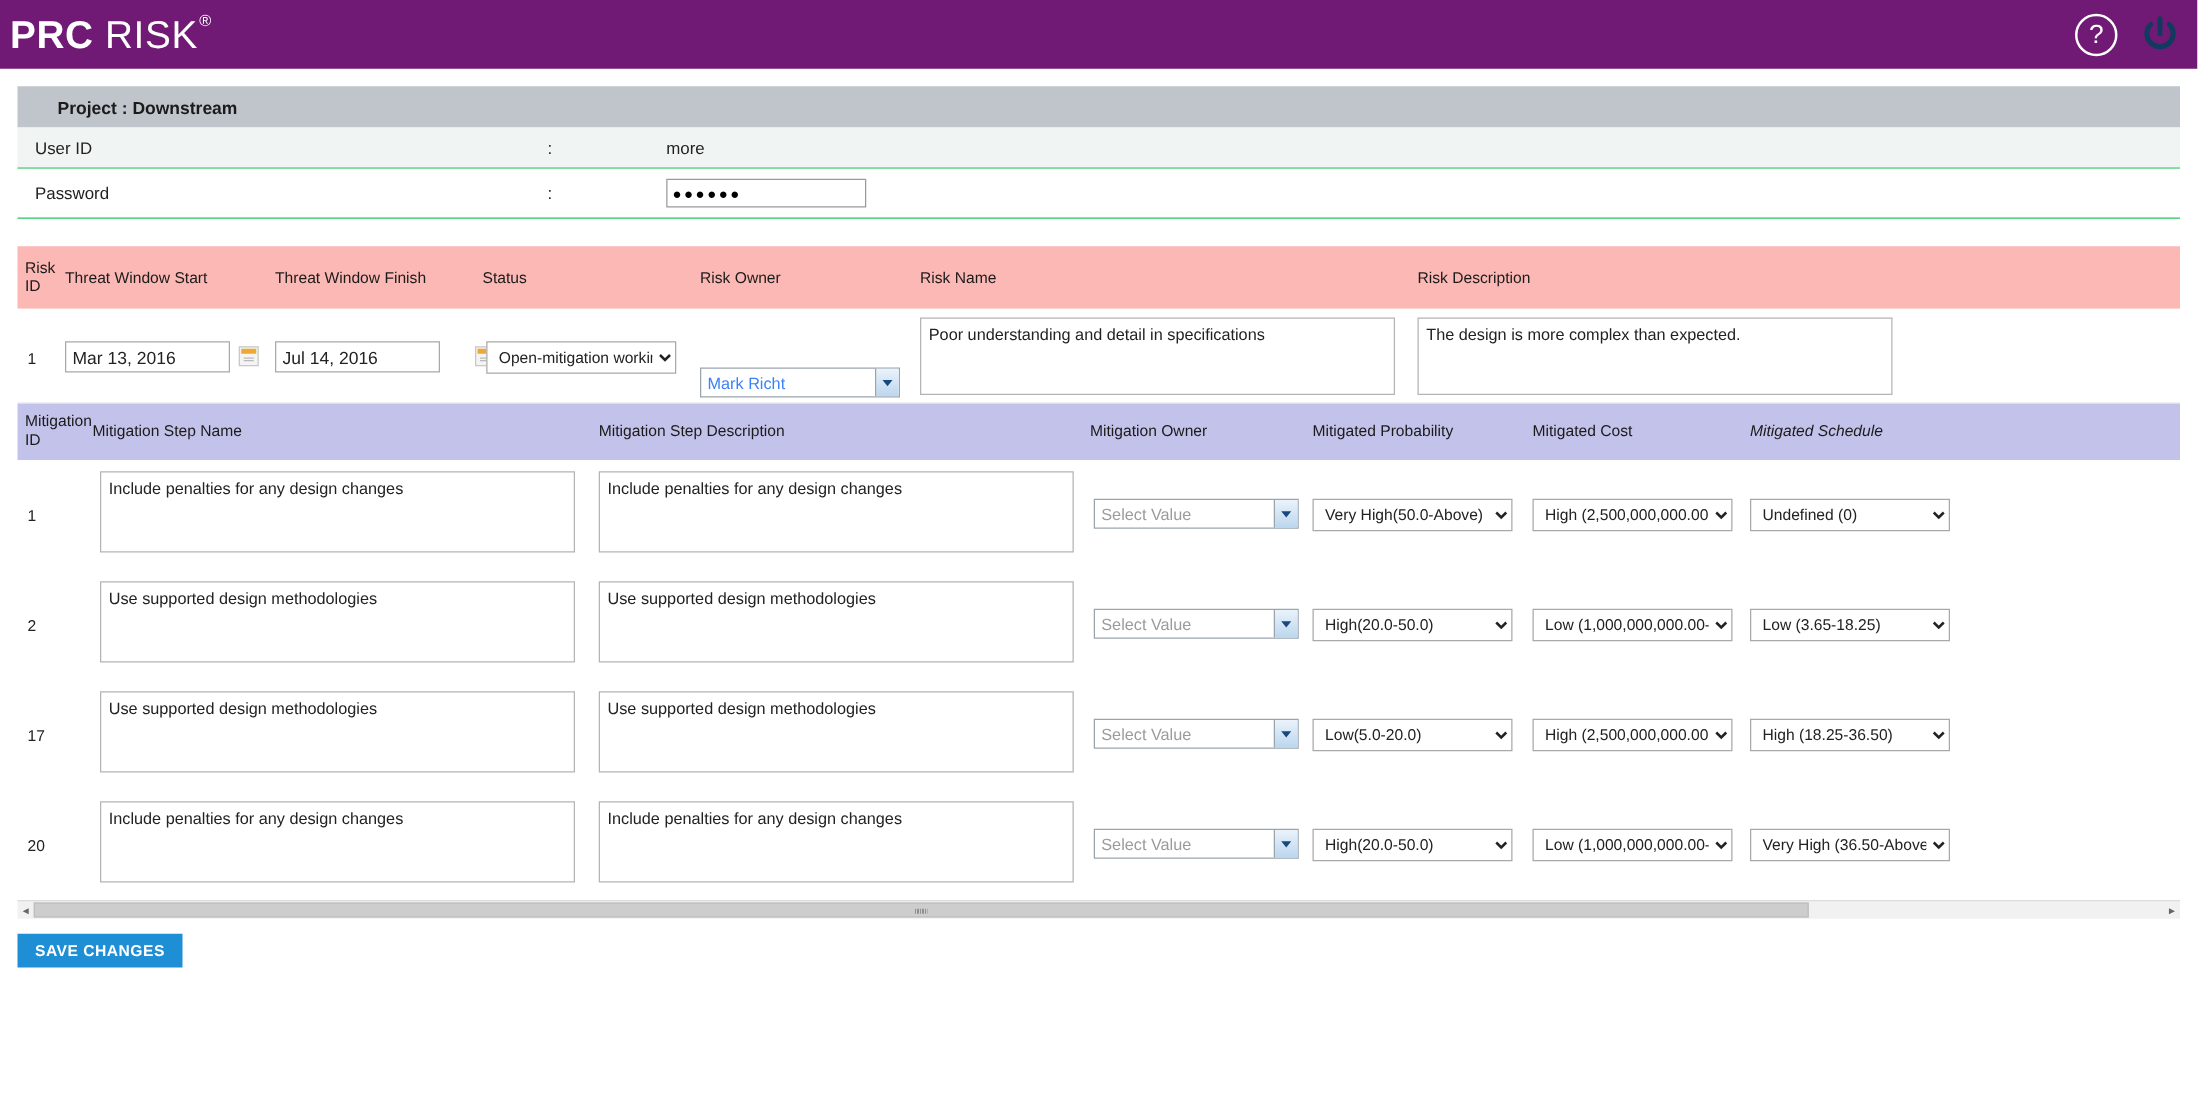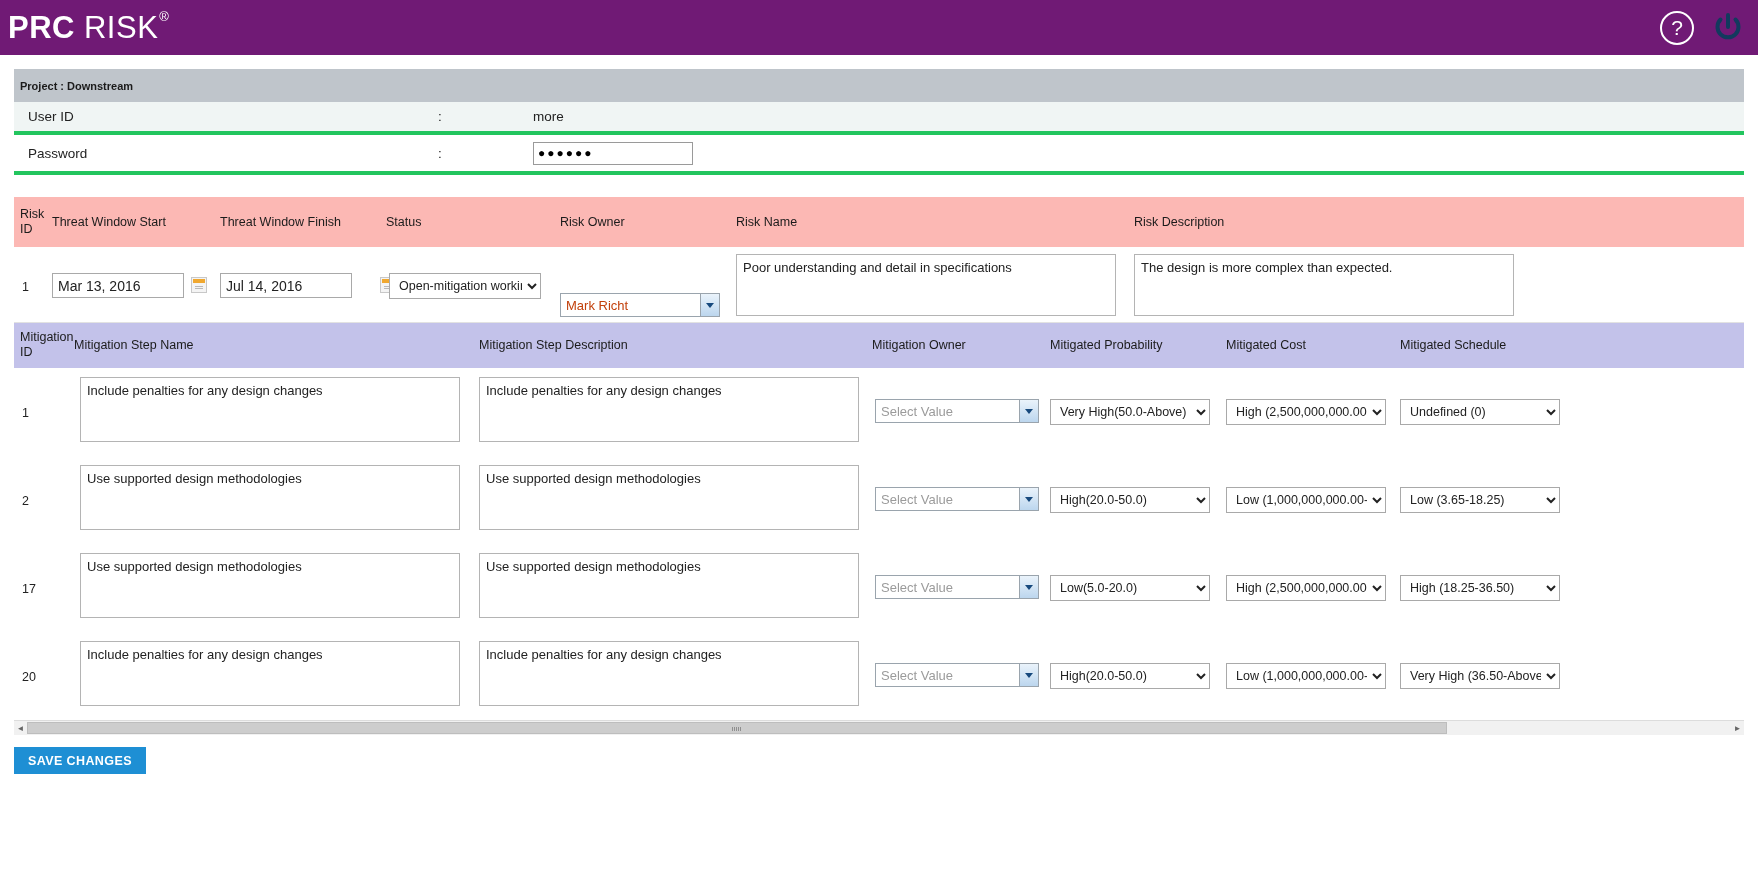--- a/index.html
+++ b/index.html
@@ -52,36 +52,36 @@
   }
   .power-icon { width: 32px; height: 32px; cursor: pointer; }
 
   
   .project-bar {
     margin: 14px 14px 0 14px;
     background: #BFC5CB;
     height: 33px;
     display: flex;
     align-items: center;
-    padding-left: 6px;
-    font-size: 11px;
+    padding-left: 32px;
+    font-size: 14px;
     font-weight: bold;
     color: #1b1b1b;
   }
 
   
   .cred-wrap { margin: 0 14px; }
   .cred-row {
     display: flex;
     align-items: center;
     height: 33px;
     font-size: 13.5px;
     color: #222;
     background: #F0F5F4;
-    border-bottom: 4px solid #22c55e;
+    border-bottom: 1px solid #22c55e;
     padding-left: 14px;
   }
   .cred-row.pw { background: #ffffff; height: 40px; }
   .cred-label { width: 410px; }
   .cred-colon { width: 95px; }
   .cred-value { }
   .pw-input {
     width: 160px; height: 23px;
     border: 1px solid #9a9a9a;
     font-size: 12px;
@@ -154,21 +154,21 @@
   }
   
   .ownerbox {
     position: relative;
     height: 24px;
     border: 1px solid #9aa4ad;
     background: #fff;
     display: flex;
     align-items: center;
     font-size: 13px;
-    color: #c2410c;
+    color: #3b82f6;
     padding-left: 5px;
     cursor: pointer;
   }
   .ownerbox.placeholder { color: #9b9b9b; }
   .ownerbox .arrow {
     position: absolute; right: 0; top: 0; bottom: 0;
     width: 19px;
     background: linear-gradient(#eaf3fb, #bcd6ee);
     border-left: 1px solid #9aa4ad;
     display: flex; align-items: center; justify-content: center;
@@ -327,21 +327,21 @@
 <div class="mit-head">
   <div class="hcell" style="left:6px; top:7px;">
     <div>Mitigation</div>
     <div>ID</div>
   </div>
   <div class="hcell" style="left:60px; top:15px;">Mitigation Step Name</div>
   <div class="hcell" style="left:465px; top:15px;">Mitigation Step Description</div>
   <div class="hcell" style="left:858px; top:15px;">Mitigation Owner</div>
   <div class="hcell" style="left:1036px; top:15px;">Mitigated Probability</div>
   <div class="hcell" style="left:1212px; top:15px;">Mitigated Cost</div>
-  <div class="hcell" style="left:1386px; top:15px;">Mitigated Schedule</div>
+  <div class="hcell" style="left:1386px; top:15px;font-style:italic;">Mitigated Schedule</div>
 </div>
 
 <div class="mit-body">
 
   <div class="mit-row">
     <div class="cell rowid" style="left:8px; top:38px;">1</div>
     <textarea class="ta cell" style="left: 66px; top: 9px; width: 380px; height: 65px;">Include penalties for any design changes</textarea>
     <textarea class="ta cell" style="left: 465px; top: 9px; width: 380px; height: 65px;">Include penalties for any design changes</textarea>
     <div class="ownerbox placeholder cell" style="left:861px; top:31px; width:164px;">
       <span>Select Value</span>

